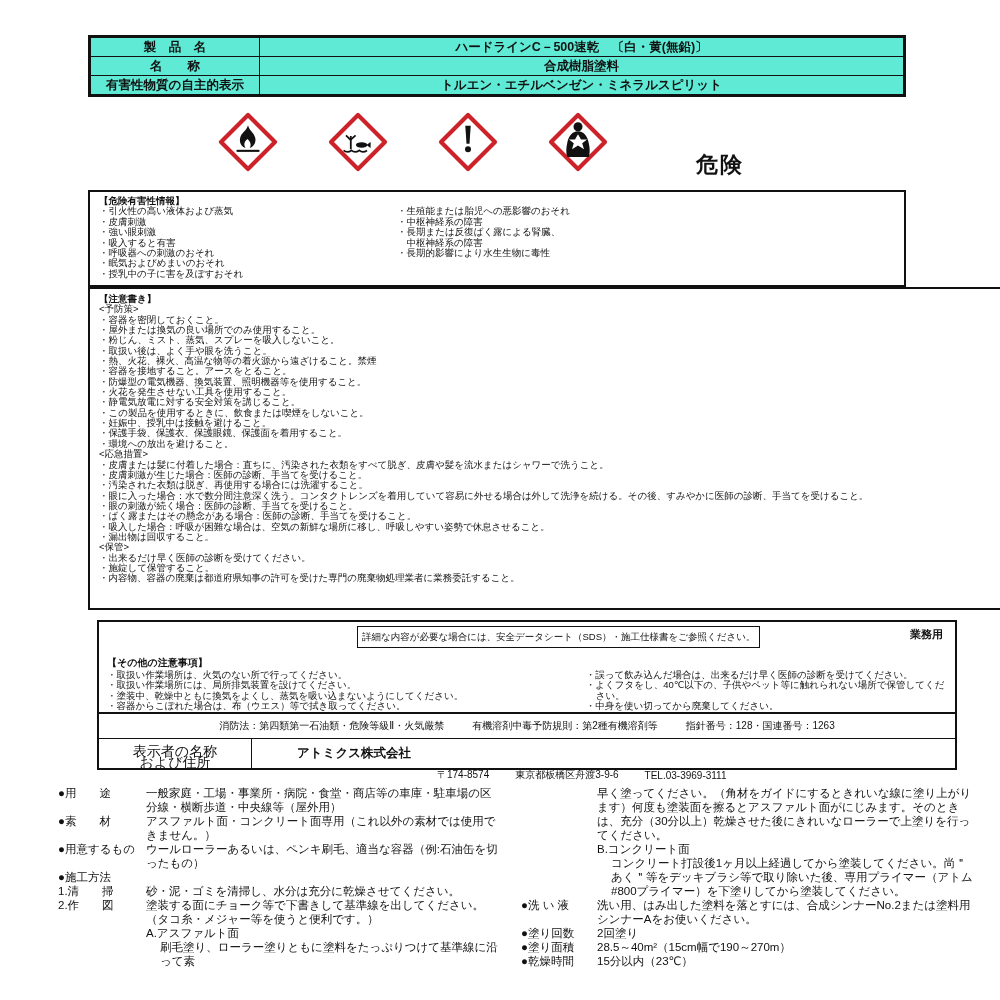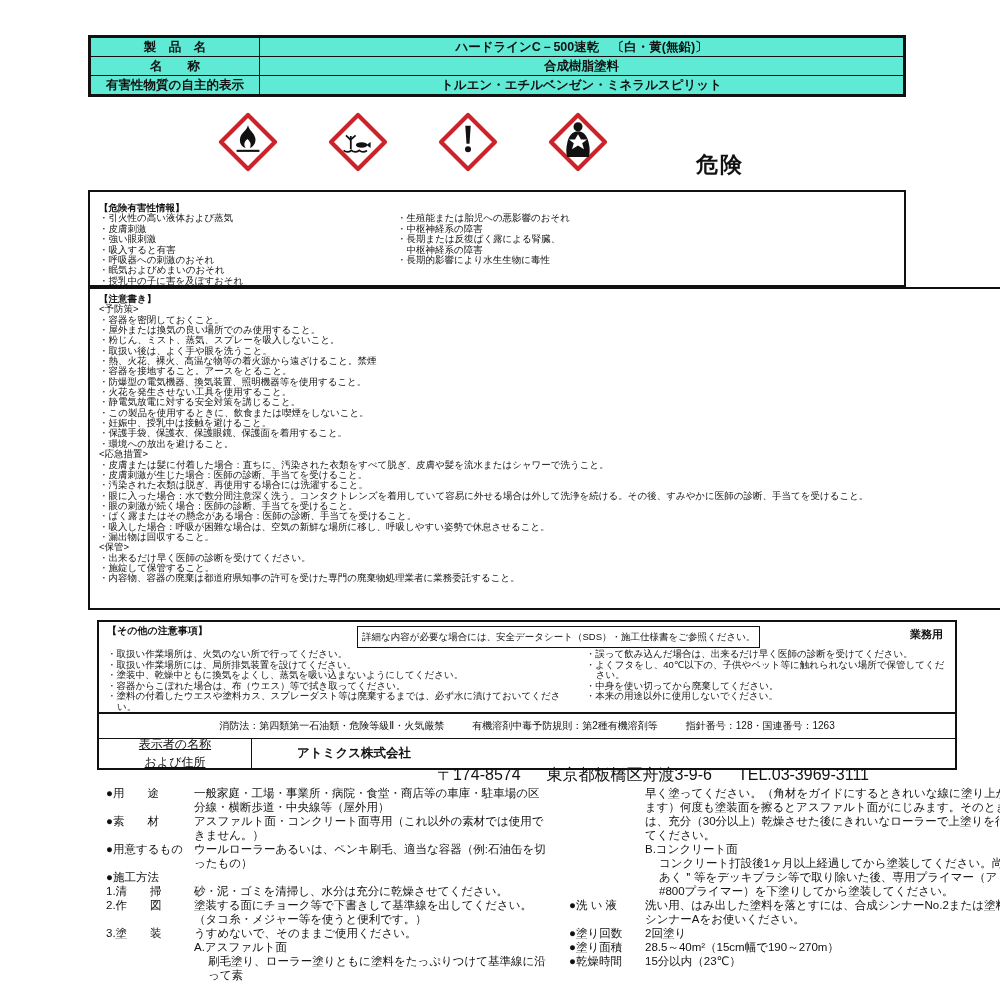--- a/index.html
+++ b/index.html
@@ -17,51 +17,51 @@
           font-weight:bold;font-size:12.5px;white-space:nowrap;}
   .hvalue{flex:1;display:flex;align-items:center;justify-content:center;font-weight:bold;font-size:12.5px;white-space:nowrap;}
   
   .pictos{left:88px;top:98px;width:818px;height:88px;display:flex;align-items:center;
           padding-left:130px;box-sizing:border-box;}
   .ghs{width:60px;height:60px;flex:none;margin-right:50px;}
   .sym{fill:#111;}
   .signal{align-self:flex-end;margin-bottom:6px;margin-left:38px;font-size:22px;font-weight:bold;letter-spacing:2px;}
   
   .box{border:2.5px solid #111;box-sizing:border-box;background:#fff;}
-  .hazard{left:88px;top:190px;width:818px;height:97px;padding:11px 9px;display:flex;
+  .hazard{left:88px;top:190px;width:818px;height:97px;padding:4px 9px;display:flex;
           font-size:9.5px;line-height:10.4px;}
   .hz-l{width:298px;}
   .hz-r{width:240px;padding-top:10.4px;}
   .sec-title{font-weight:bold;}
   .pline{padding-left:10px;text-indent:-10px;}
   .caution{left:88px;top:287px;width:967px;height:323px;padding:5px 9px;
            font-size:9.5px;line-height:10.35px;}
   
   .other{left:97px;top:620px;width:860px;min-height:80px;padding:4px 8px 6px;
          font-size:9.5px;line-height:10.6px;}
   .other-head{display:flex;align-items:flex-start;margin-bottom:1px;}
-  .other-title{flex:none;width:250px;font-weight:bold;font-size:10px;}
+  .other-title{flex:none;width:250px;font-weight:bold;font-size:10px;margin-top:32px;}
   .sds-note{flex:none;border:1.5px solid #111;padding:4px 4px;font-size:9.5px;line-height:12px;}
   .use-tag{margin-left:auto;font-weight:bold;font-size:11px;line-height:16px;margin-right:4px;}
   .other-cols{display:flex;}
   .oc-l{width:57%;padding-right:14px;box-sizing:border-box;}
   .oc-r{width:43%;}
   
   .law{left:97px;top:712px;width:860px;}
   .law-row1{display:flex;justify-content:center;align-items:center;gap:28px;height:24px;
             font-size:10px;border-bottom:1.5px solid #111;white-space:nowrap;}
   .law-row2{display:flex;height:29px;}
   .law-label{width:152px;flex:none;border-right:1.5px solid #111;display:flex;flex-direction:column;
-             justify-content:space-between;align-items:center;font-size:12px;line-height:11px;text-decoration:underline;}
+             justify-content:flex-end;align-items:center;font-size:14px;line-height:11px;}
   .law-company{flex:1;display:flex;align-items:center;padding-left:45px;gap:26px;white-space:nowrap;}
   .company-name{font-size:12.5px;font-weight:bold;}
-  .company-item{font-size:16px;margin-top:43px;}
+  .company-item{font-size:10px;margin-top:43px;}
   
   .usage{left:58px;top:786px;width:915px;display:flex;gap:18px;font-size:11.5px;line-height:14px;}
-  .ucol-l{width:445px;flex:none;margin-left:48px;}
+  .ucol-l{width:445px;flex:none;}
   .ucol-r{width:452px;flex:none;}
   .urow{display:flex;}
   .ulabel{flex:none;white-space:pre;}
   .ucol-l .ulabel{width:88px;}
   .ucol-r .ulabel{width:76px;}
   .utext{flex:1;}
   .ind{padding-left:14px;}
 </style>
 </head>
 <body>
@@ -235,24 +235,20 @@
     </div>
     <div class="urow">
       <span class="ulabel">1.清　　掃</span>
       <span class="utext">砂・泥・ゴミを清掃し、水分は充分に乾燥させてください。</span>
     </div>
     <div class="urow">
       <span class="ulabel">2.作　　図</span>
       <span class="utext">塗装する面にチョーク等で下書きして基準線を出してください。（タコ糸・メジャー等を使うと便利です。）</span>
     </div>
     <div class="urow">
-      <span class="ulabel">3.塗　　装</span>
-      <span class="utext">うすめないで、そのままご使用ください。</span>
-    </div>
-    <div class="urow">
       <span class="ulabel"></span>
       <span class="utext">A.アスファルト面</span>
     </div>
     <div class="urow">
       <span class="ulabel"></span>
       <span class="utext ind">刷毛塗り、ローラー塗りともに塗料をたっぷりつけて基準線に沿って素</span>
     </div>
   </div>
   <div class="ucol-r">
     <div class="urow">

